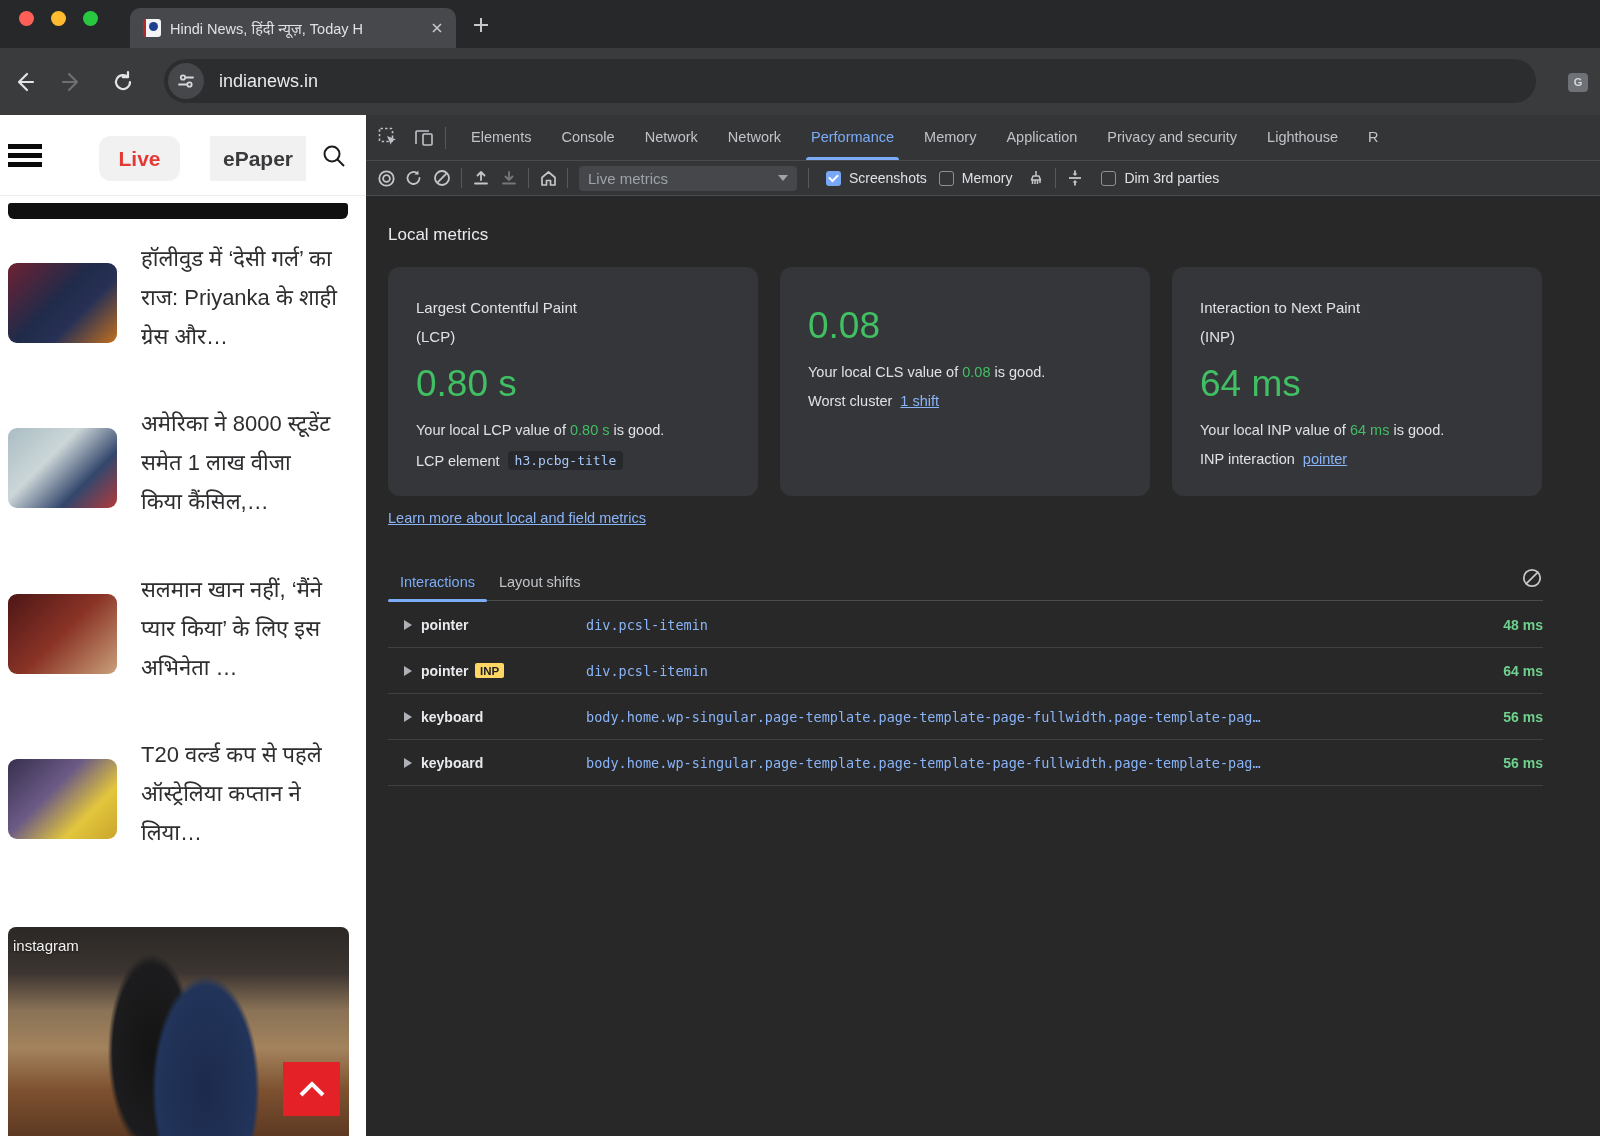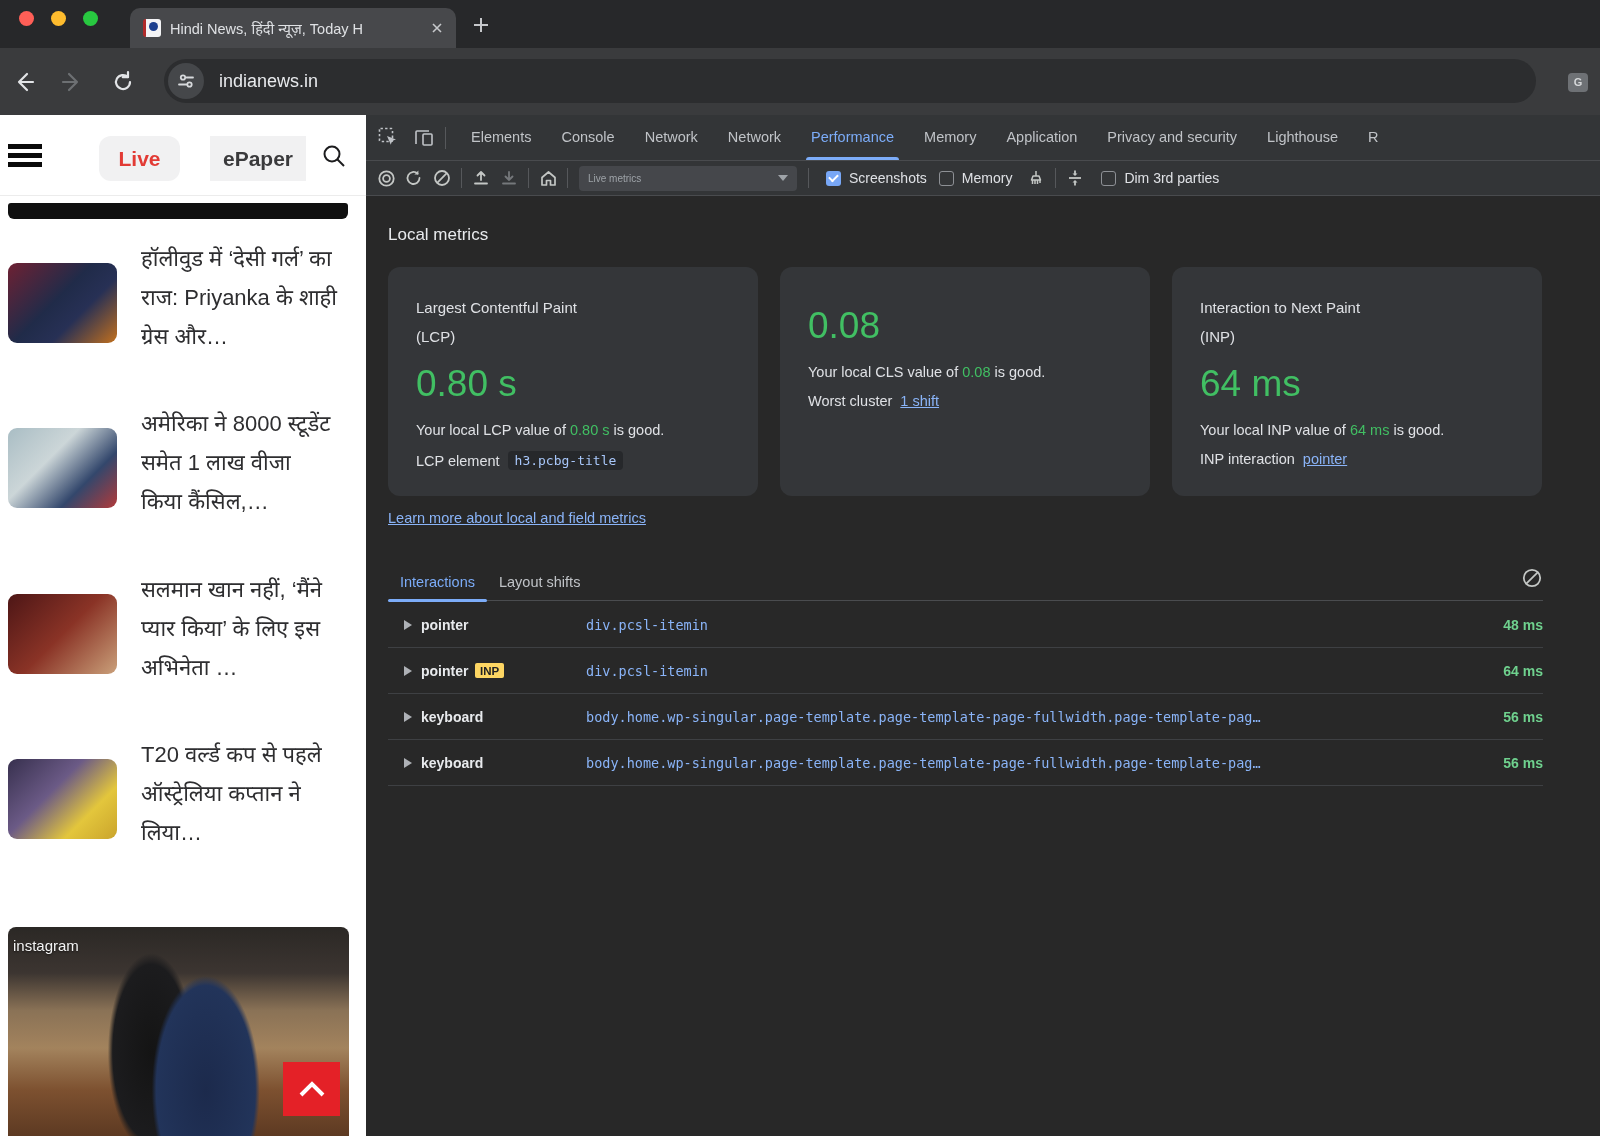--- a/index.html
+++ b/index.html
@@ -82,21 +82,21 @@
   .dt-tab { padding:0 15px; font-size:14.5px; color:#c0c3c7; height:45px; line-height:45px;
             position:relative; flex:none; }
   .dt-tab.active { color:#7cacf8; }
   .dt-tab.active::after { content:""; position:absolute; left:10px; right:10px; bottom:0; height:3px;
                           border-radius:3px 3px 0 0; background:#7cacf8; }
   .dt-toolbar { position:absolute; top:46px; left:0; right:0; height:35px; background:#333537;
                 border-bottom:1px solid #494b4e; display:flex; align-items:center; }
   .tb-ic { flex:none; display:flex; align-items:center; justify-content:center; width:28px; height:26px; }
   .tb-sep { width:1px; height:20px; background:#56585b; margin:0 5px; flex:none; }
   .lm-select { flex:none; width:218px; height:25px; background:#45474b; border-radius:4px; margin:0 6px;
-               display:flex; align-items:center; padding:0 9px; font-size:10px; color:#9ea3a8; }
+               display:flex; align-items:center; padding:0 9px; font-size:15px; color:#9ea3a8; }
   .lm-select .arrow { margin-left:auto; width:0; height:0; border-left:5px solid transparent;
                       border-right:5px solid transparent; border-top:6px solid #9ea3a8; }
   .cb { flex:none; width:15px; height:15px; border-radius:3px; margin:0 8px 0 12px; position:relative; }
   .cb.checked { background:#78a7f6; }
   .cb.checked::after { content:""; position:absolute; left:3px; top:3px; width:7px; height:4px;
                        border-left:2px solid #fff; border-bottom:2px solid #fff; transform:rotate(-45deg); }
   .cb.empty { border:1.5px solid #8d9095; background:transparent; }
   .cb-label { font-size:14px; color:#dfe1e5; flex:none; }
 
   .dt-heading { position:absolute; left:22px; top:110px; font-size:17px; font-weight:500; color:#e8eaed;text-align:right; }

